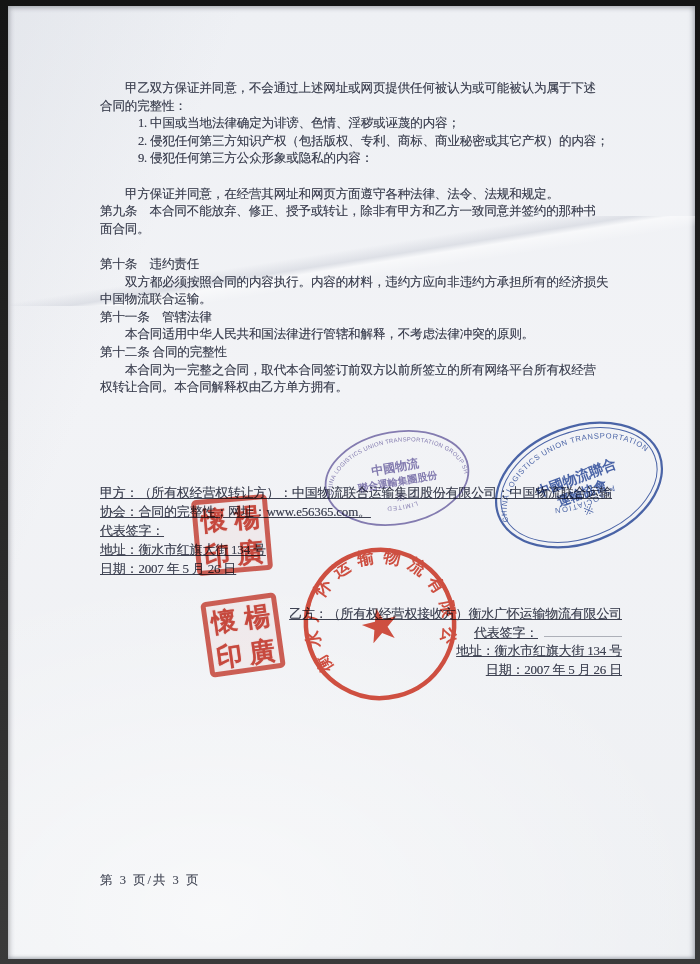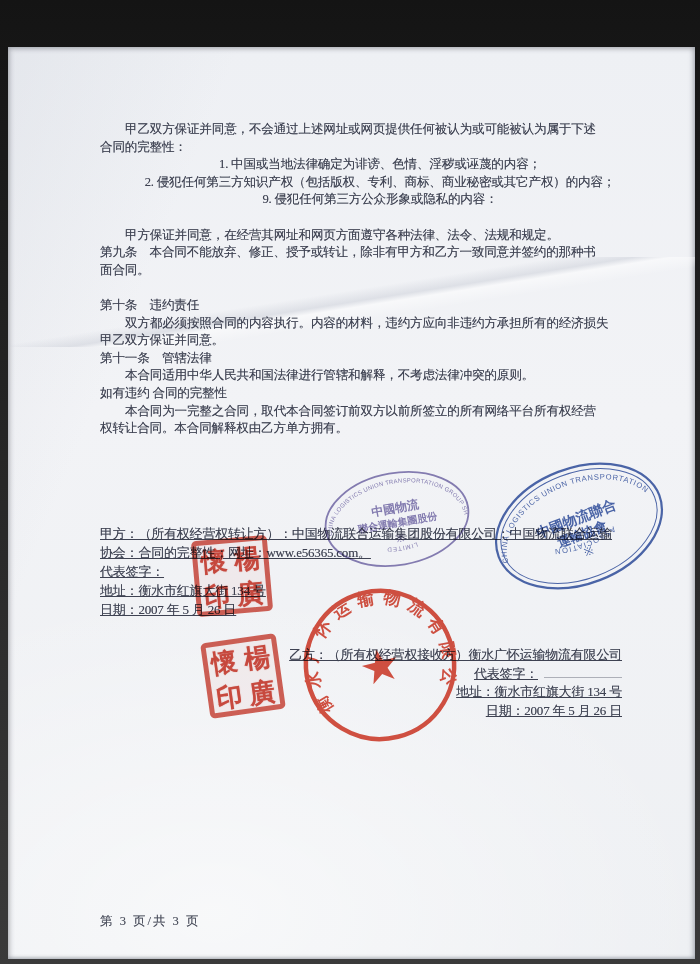--- a/index.html
+++ b/index.html
@@ -9,34 +9,33 @@
     background: linear-gradient(180deg,#141414,#3a3a3a);
     position: relative; overflow: hidden;
   }
   .paper {
     position:absolute; left:8px; top:6px; right:5px; bottom:5px;
     background:
       radial-gradient(ellipse 120% 60% at 30% 95%, rgba(255,255,255,.55), rgba(255,255,255,0) 60%),
       linear-gradient(112deg, rgba(210,214,222,.35) 0%, rgba(244,245,248,0) 22%),
       linear-gradient(180deg,#eef0f4 0%, #f2f3f6 40%, #eef0f3 100%);
     box-shadow: inset -3px 0 4px rgba(120,125,135,.35), inset 0 -2px 3px rgba(120,125,135,.3), inset 2px 2px 5px rgba(40,40,50,.25);
-    margin-top: 41px;
   }
   .crease {
     position:absolute; left:0; right:0; top:210px; height:90px;
     background: linear-gradient(171deg, rgba(205,208,216,0) 44%, rgba(198,202,212,.45) 50%, rgba(255,255,255,.5) 53%, rgba(240,241,245,0) 60%);
     pointer-events:none;
   }
   .doc-text { position:absolute; left:92px; top:74px; width:522px;
     font-size:12.6px; line-height:17.6px; color:#3e4252; letter-spacing:-0.2px;
     text-shadow: 0 0 .6px rgba(62,66,82,.55);
   }
   .ln { min-height:17.6px; white-space:nowrap; }
   .ind { text-indent:25px; }
-  .ind3 { padding-left:38px;text-align:center; }
+  .ind3 { padding-left:38px; }
   .sp { height:17.6px; }
   .party { position:absolute; left:92px; width:522px; font-size:13px; color:#3e4252;
     text-shadow:0 0 .6px rgba(62,66,82,.5); letter-spacing:-0.2px; }
   .party-a { top:477px; line-height:19px; }
   .party-b { top:599px; line-height:18.6px;text-align:right; }
   .pline { min-height:18px; white-space:nowrap;text-decoration:underline; }
   .sigline { display:inline-block; width:78px; border-bottom:1px solid rgba(90,95,110,.45); height:12px; margin-left:6px; }
   .footer { position:absolute; left:92px; width:522px; top:866px; text-align:left;
     font-size:12.5px; color:#4a4e5c; letter-spacing:2px; text-shadow:0 0 .6px rgba(62,66,82,.5); }
   .stamp { position:absolute; mix-blend-mode:multiply; }
@@ -70,24 +69,24 @@
     <div class="ln ind3">1. 中国或当地法律确定为诽谤、色情、淫秽或诬蔑的内容；</div>
     <div class="ln ind3">2. 侵犯任何第三方知识产权（包括版权、专利、商标、商业秘密或其它产权）的内容；</div>
     <div class="ln ind3">9. 侵犯任何第三方公众形象或隐私的内容：</div>
     <div class="sp"></div>
     <div class="ln ind">甲方保证并同意，在经营其网址和网页方面遵守各种法律、法令、法规和规定。</div>
     <div class="ln">第九条　本合同不能放弃、修正、授予或转让，除非有甲方和乙方一致同意并签约的那种书</div>
     <div class="ln">面合同。</div>
     <div class="sp"></div>
     <div class="ln">第十条　违约责任</div>
     <div class="ln ind">双方都必须按照合同的内容执行。内容的材料，违约方应向非违约方承担所有的经济损失</div>
-    <div class="ln">甲乙双方保证并同意。</div>
+    <div class="ln">中国物流联合运输。</div>
     <div class="ln">第十一条　管辖法律</div>
     <div class="ln ind">本合同适用中华人民共和国法律进行管辖和解释，不考虑法律冲突的原则。</div>
-    <div class="ln">如有违约  合同的完整性</div>
+    <div class="ln">第十二条  合同的完整性</div>
     <div class="ln ind">本合同为一完整之合同，取代本合同签订前双方以前所签立的所有网络平台所有权经营</div>
     <div class="ln">权转让合同。本合同解释权由乙方单方拥有。</div>
   </div>
 
   <div class="party party-a">
     <div class="pline">甲方：（所有权经营权转让方）：中国物流联合运输集团股份有限公司；中国物流联合运输</div>
     <div class="pline">协会：合同的完整性；网址：www.e56365.com。</div>
     <div class="pline">代表签字：</div>
     <div class="pline">地址：衡水市红旗大街 134 号</div>
     <div class="pline">日期：2007 年 5 月 26 日</div>

